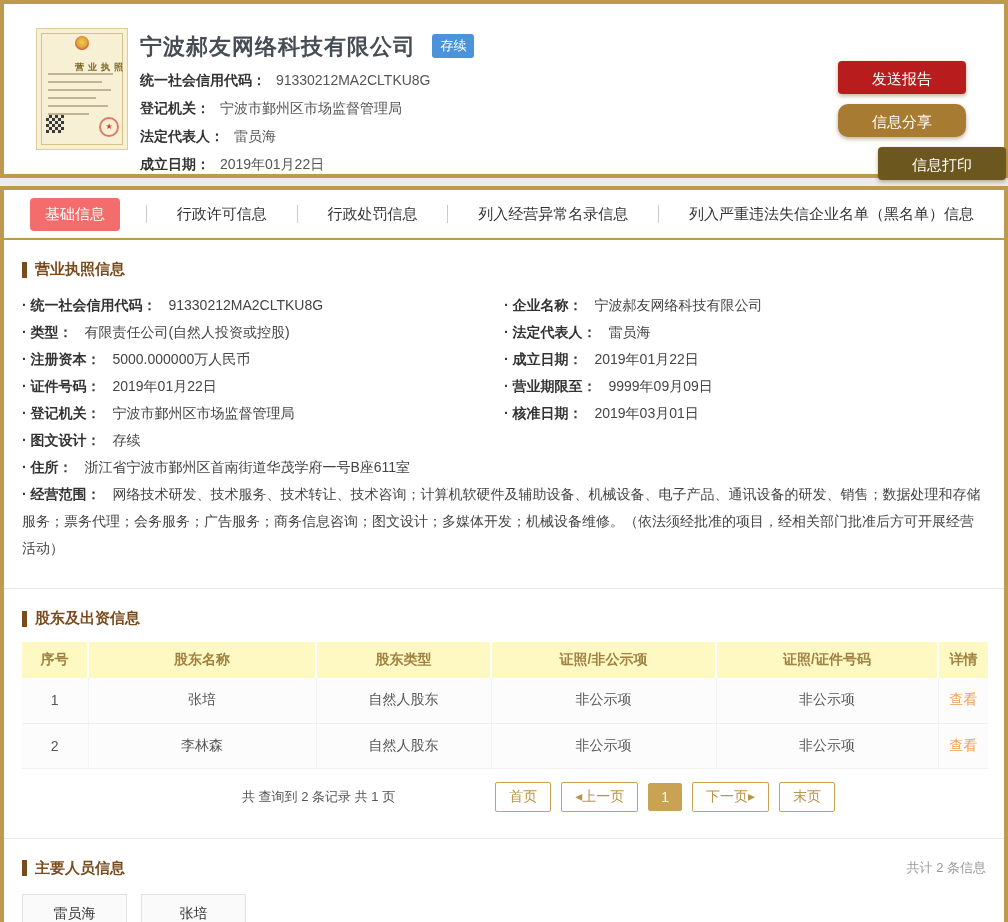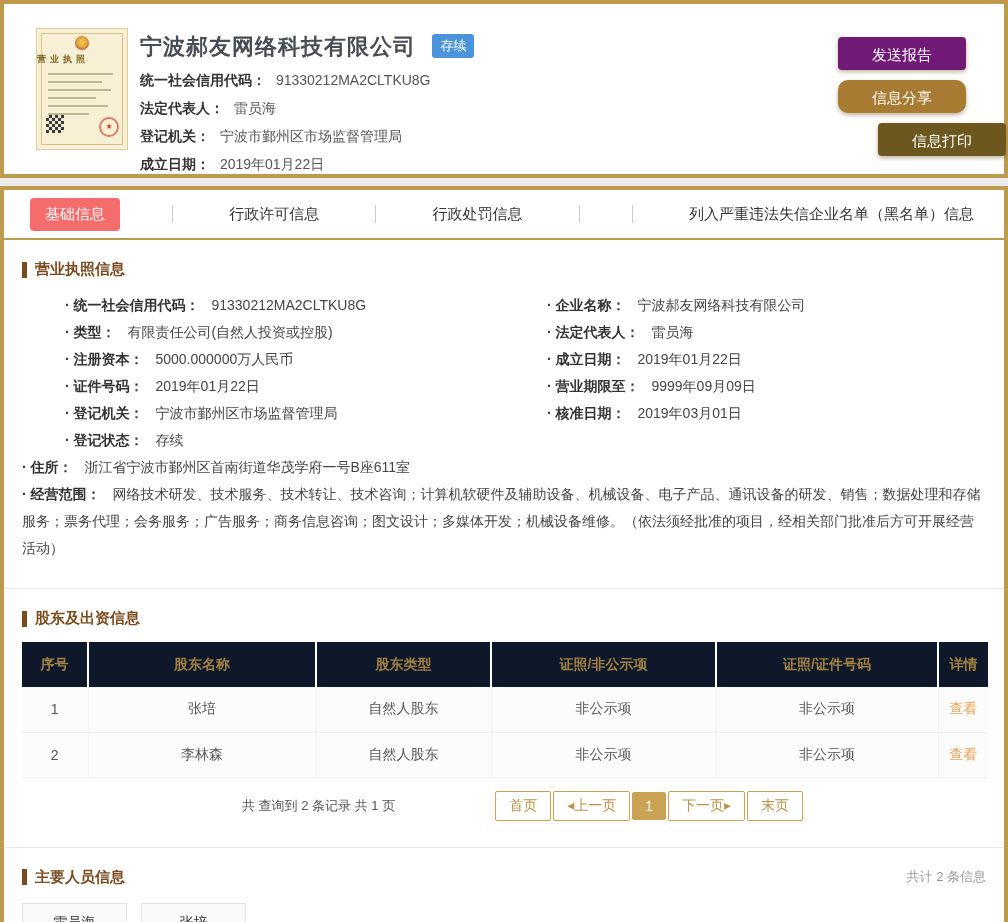--- a/index.html
+++ b/index.html
@@ -17,21 +17,21 @@
 
   .license-thumb {
     position:absolute; left:32px; top:24px; width:92px; height:122px;
     background:#F8F0D5; border:1px solid #DBCD9E;
   }
   .license-thumb .inner-frame { position:absolute; inset:4px; border:1px solid #D3C289; }
   .lic-emblem {
     position:absolute; top:7px; left:50%; margin-left:-7px; width:14px; height:14px; border-radius:50%;
     background:radial-gradient(circle at 50% 45%, #F2CB4E 0%, #E0A93C 45%, #C94A31 78%);
   }
-  .lic-title { position:absolute; top:24px; width:100%; text-align:left;
+  .lic-title { position:absolute; top:32px; width:100%; text-align:right;
     font-size:9px; font-weight:bold; color:#7d6722; letter-spacing:4px; }
   .lic-lines { position:absolute; top:44px; left:11px; right:11px; }
   .lic-line { height:2px; background:#BFB494; margin-bottom:6px; }
   .lic-line:nth-child(1){width:95%} .lic-line:nth-child(2){width:80%}
   .lic-line:nth-child(3){width:92%} .lic-line:nth-child(4){width:70%}
   .lic-line:nth-child(5){width:88%} .lic-line:nth-child(6){width:60%}
   .lic-qr {
     position:absolute; left:9px; bottom:16px; width:18px; height:18px; background-color:#efe9d0;
     background-image:linear-gradient(45deg,#3a3a3a 25%,transparent 25%,transparent 75%,#3a3a3a 75%),
                      linear-gradient(45deg,#3a3a3a 25%,transparent 25%,transparent 75%,#3a3a3a 75%);
@@ -53,64 +53,64 @@
   .head-field { font-size:14px; margin-top:9px; line-height:19px; }
   .head-field .lbl { font-weight:bold; color:#333; }
   .head-field .val { color:#555; margin-left:6px; }
 
   .head-buttons { position:absolute; right:38px; top:33px; width:128px; }
   .hbtn {
     display:block; width:128px; height:33px; line-height:33px; text-align:center;
     color:#fff; font-size:15px; border:none; border-radius:4px; margin-bottom:10px;
     box-shadow:0 2px 4px rgba(110,85,30,.45); cursor:pointer; font-family:inherit;
   }
-  .hbtn.send  { background:#701a75; }
+  .hbtn.send  { background:#b91c1c;margin-top:24px; }
   .hbtn.share { background:#A87B32;border-radius:10px; }
   .hbtn.print { background:#6C581E;margin-left:40px; }
 
   
   .main-panel { width:1008px; height:736px; margin-top:8px; border-bottom:none; overflow:hidden; }
 
   .tabbar { display:flex; align-items:center; justify-content:space-between;
     height:50px; border-bottom:2px solid #BE9A4D; padding:0 26px; }
   .tab { font-size:15px; color:#333; cursor:pointer; white-space:nowrap; padding:6px 4px; }
   .tab.active { background:#F56C6C; color:#fff; border-radius:4px; padding:7px 15px; }
   .tab-sep { width:1px; height:18px; background:#ccc; }
 
   .content { padding:0 18px; }
   .section-title { margin-top:20px; font-size:15px; font-weight:bold; color:#7A4B1D;
     display:flex; align-items:center; }
   .section-title::before { content:""; width:5px; height:16px; background:#7A4B1D; margin-right:8px; }
 
   .fields-grid { display:flex; margin-top:13px; }
   .fcol { width:50%; }
-  .frow { font-size:14px; line-height:27px; white-space:nowrap;margin-left:43px; }
+  .frow { font-size:14px; line-height:27px; white-space:nowrap; }
   .frow .lbl, .frow-full .lbl { font-weight:bold; color:#333; }
   .frow .val, .frow-full .val { color:#444; margin-left:8px; }
   .frow-full { font-size:14px; line-height:27px; }
 
   .hr { height:1px; background:#e9e9e9; margin:26px -18px 0; }
 
   .sh-table { width:100%; border-collapse:collapse; margin-top:14px; font-size:14px; table-layout:fixed; }
   .sh-table th {
-    background:#0f172a; color:#A08142; font-weight:bold; height:45px;
+    background:#fef9c3; color:#A08142; font-weight:bold; height:36px;
     border-right:2px solid #fff; text-align:center;
   }
   .sh-table th:last-child { border-right:none; }
   .sh-table td {
     height:45px; text-align:center; color:#555; background:#FCFCFC;
     border-bottom:1px solid #f0f0f0; border-right:1px solid #f2f2f2;
     overflow:hidden; text-overflow:ellipsis; white-space:nowrap;
   }
   .sh-table td:last-child { border-right:none; }
   .detail-link { color:#F0A050; cursor:pointer; text-decoration:none; }
 
   .pager { display:flex; align-items:center; margin-top:13px; font-size:13px; color:#555; }
   .pager-summary { margin-left:220px; }
-  .pager-buttons { display:flex; margin-left:100px; gap:2px; align-items:center; }
+  .pager-buttons { display:flex; margin-left:100px; gap:10px; align-items:center; }
   .pbtn { border:1px solid #C9A254; color:#B9944A; background:#fff; padding:5px 13px;
     font-size:14px; border-radius:2px; cursor:pointer; font-family:inherit; }
   .pbtn.active { background:#C9A254; color:#fff; padding:5px 12px; border-color:#C9A254; }
 
   .staff-head { display:flex; justify-content:space-between; align-items:center; margin-top:20px; }
   .staff-count { font-size:13px; color:#999; font-weight:normal; }
   .cards { display:flex; gap:14px; margin-top:16px; }
   .person-card { width:105px; border:1px solid #e2e2e2; background:#fafafa; text-align:center;
     padding:8px 2px; font-size:14px; line-height:21px; cursor:pointer;
     overflow:hidden; }
@@ -141,26 +141,26 @@
   <div class="head-info">
     <div>
       <span class="company-title">宁波郝友网络科技有限公司</span>
       <span class="status-badge">存续</span>
     </div>
     <div class="head-field">
       <span class="lbl">统一社会信用代码：</span>
       <span class="val">91330212MA2CLTKU8G</span>
     </div>
     <div class="head-field">
+      <span class="lbl">登记机关：</span>
+      <span class="val">宁波市鄞州区市场监督管理局</span>
+    </div>
+    <div class="head-field">
       <span class="lbl">法定代表人：</span>
       <span class="val">雷员海</span>
-    </div>
-    <div class="head-field">
-      <span class="lbl">登记机关：</span>
-      <span class="val">宁波市鄞州区市场监督管理局</span>
     </div>
     <div class="head-field">
       <span class="lbl">成立日期：</span>
       <span class="val">2019年01月22日</span>
     </div>
   </div>
 
   <div class="head-buttons">
     <button class="hbtn send">发送报告</button>
     <button class="hbtn share">信息分享</button>
@@ -170,20 +170,21 @@
 
 <div class="panel main-panel">
 
   <div class="tabbar">
     <div class="tab active">基础信息</div>
     <div class="tab-sep"></div>
     <div class="tab">行政许可信息</div>
     <div class="tab-sep"></div>
     <div class="tab">行政处罚信息</div>
     <div class="tab-sep"></div>
+    <div class="tab">列入经营异常名录信息</div>
     <div class="tab-sep"></div>
     <div class="tab">列入严重违法失信企业名单（黑名单）信息</div>
   </div>
 
   <div class="content">
 
     <div class="section-title">营业执照信息</div>
 
     <div class="fields-grid">
       <div class="fcol">
@@ -201,21 +202,21 @@
         </div>
         <div class="frow">
           <span class="lbl">· 证件号码：</span>
           <span class="val">2019年01月22日</span>
         </div>
         <div class="frow">
           <span class="lbl">· 登记机关：</span>
           <span class="val">宁波市鄞州区市场监督管理局</span>
         </div>
         <div class="frow">
-          <span class="lbl">· 登记状态：</span>
+          <span class="lbl">· 图文设计：</span>
           <span class="val">存续</span>
         </div>
       </div>
       <div class="fcol">
         <div class="frow">
           <span class="lbl">· 企业名称：</span>
           <span class="val">宁波郝友网络科技有限公司</span>
         </div>
         <div class="frow">
           <span class="lbl">· 法定代表人：</span>

